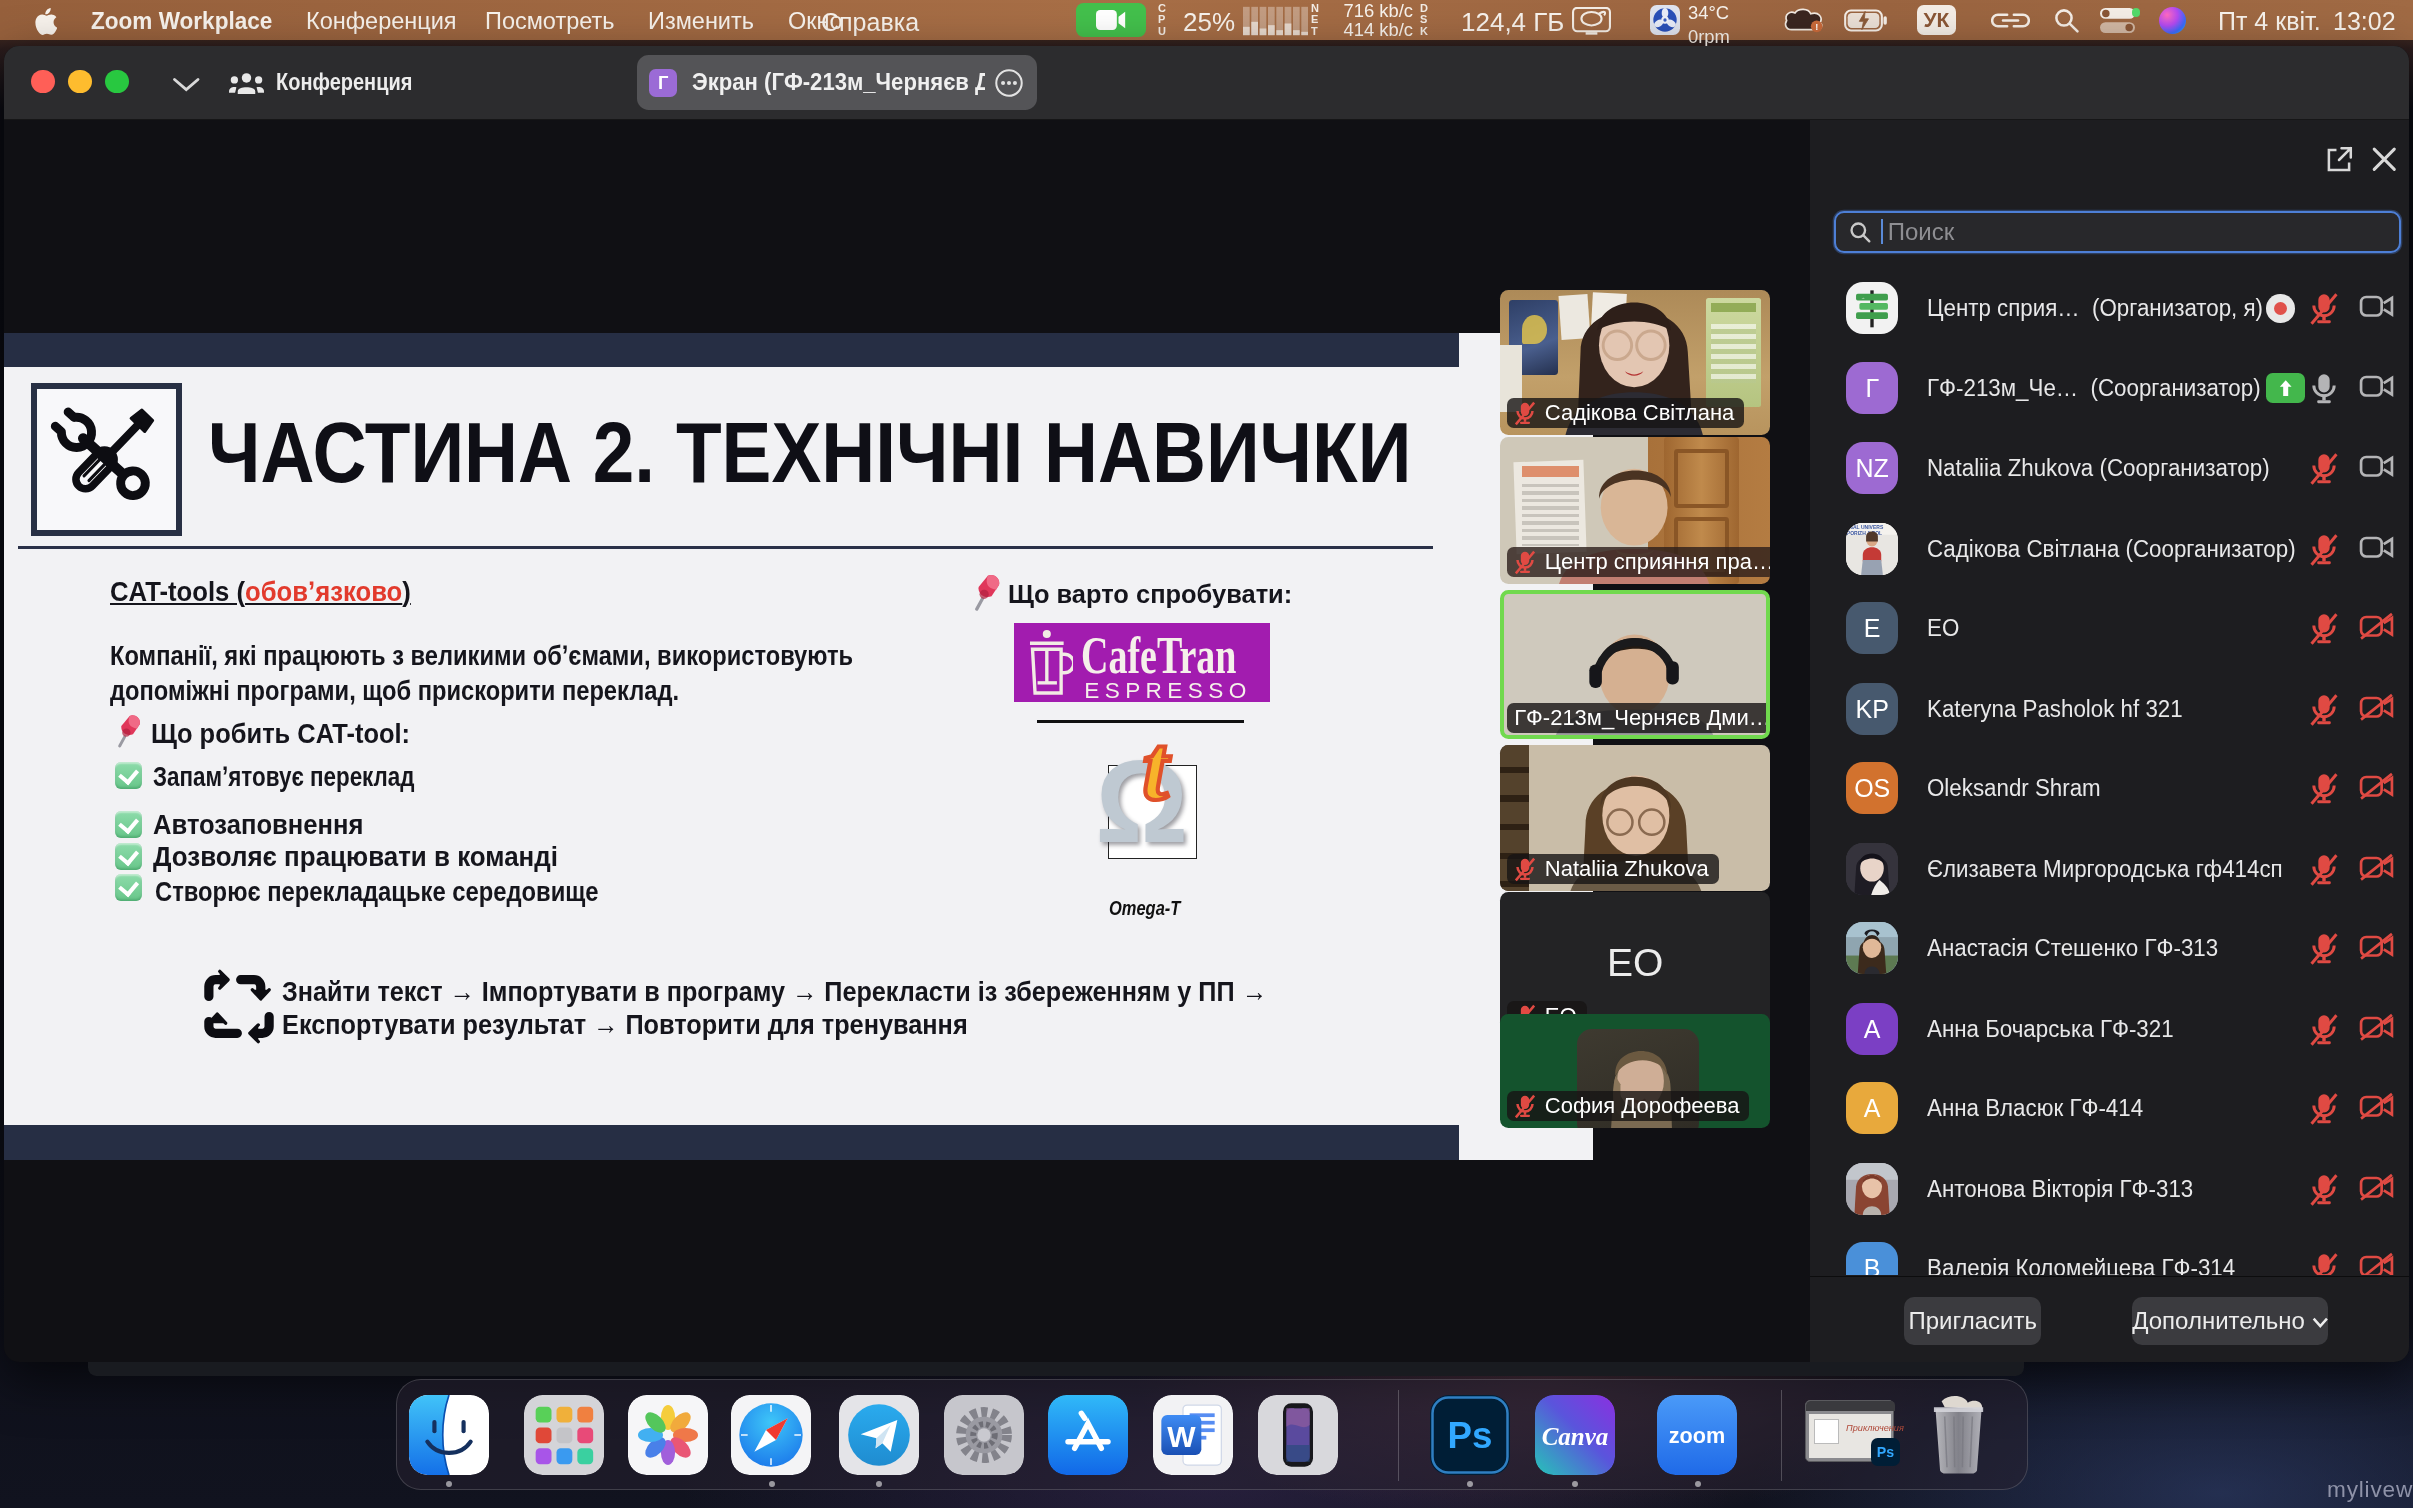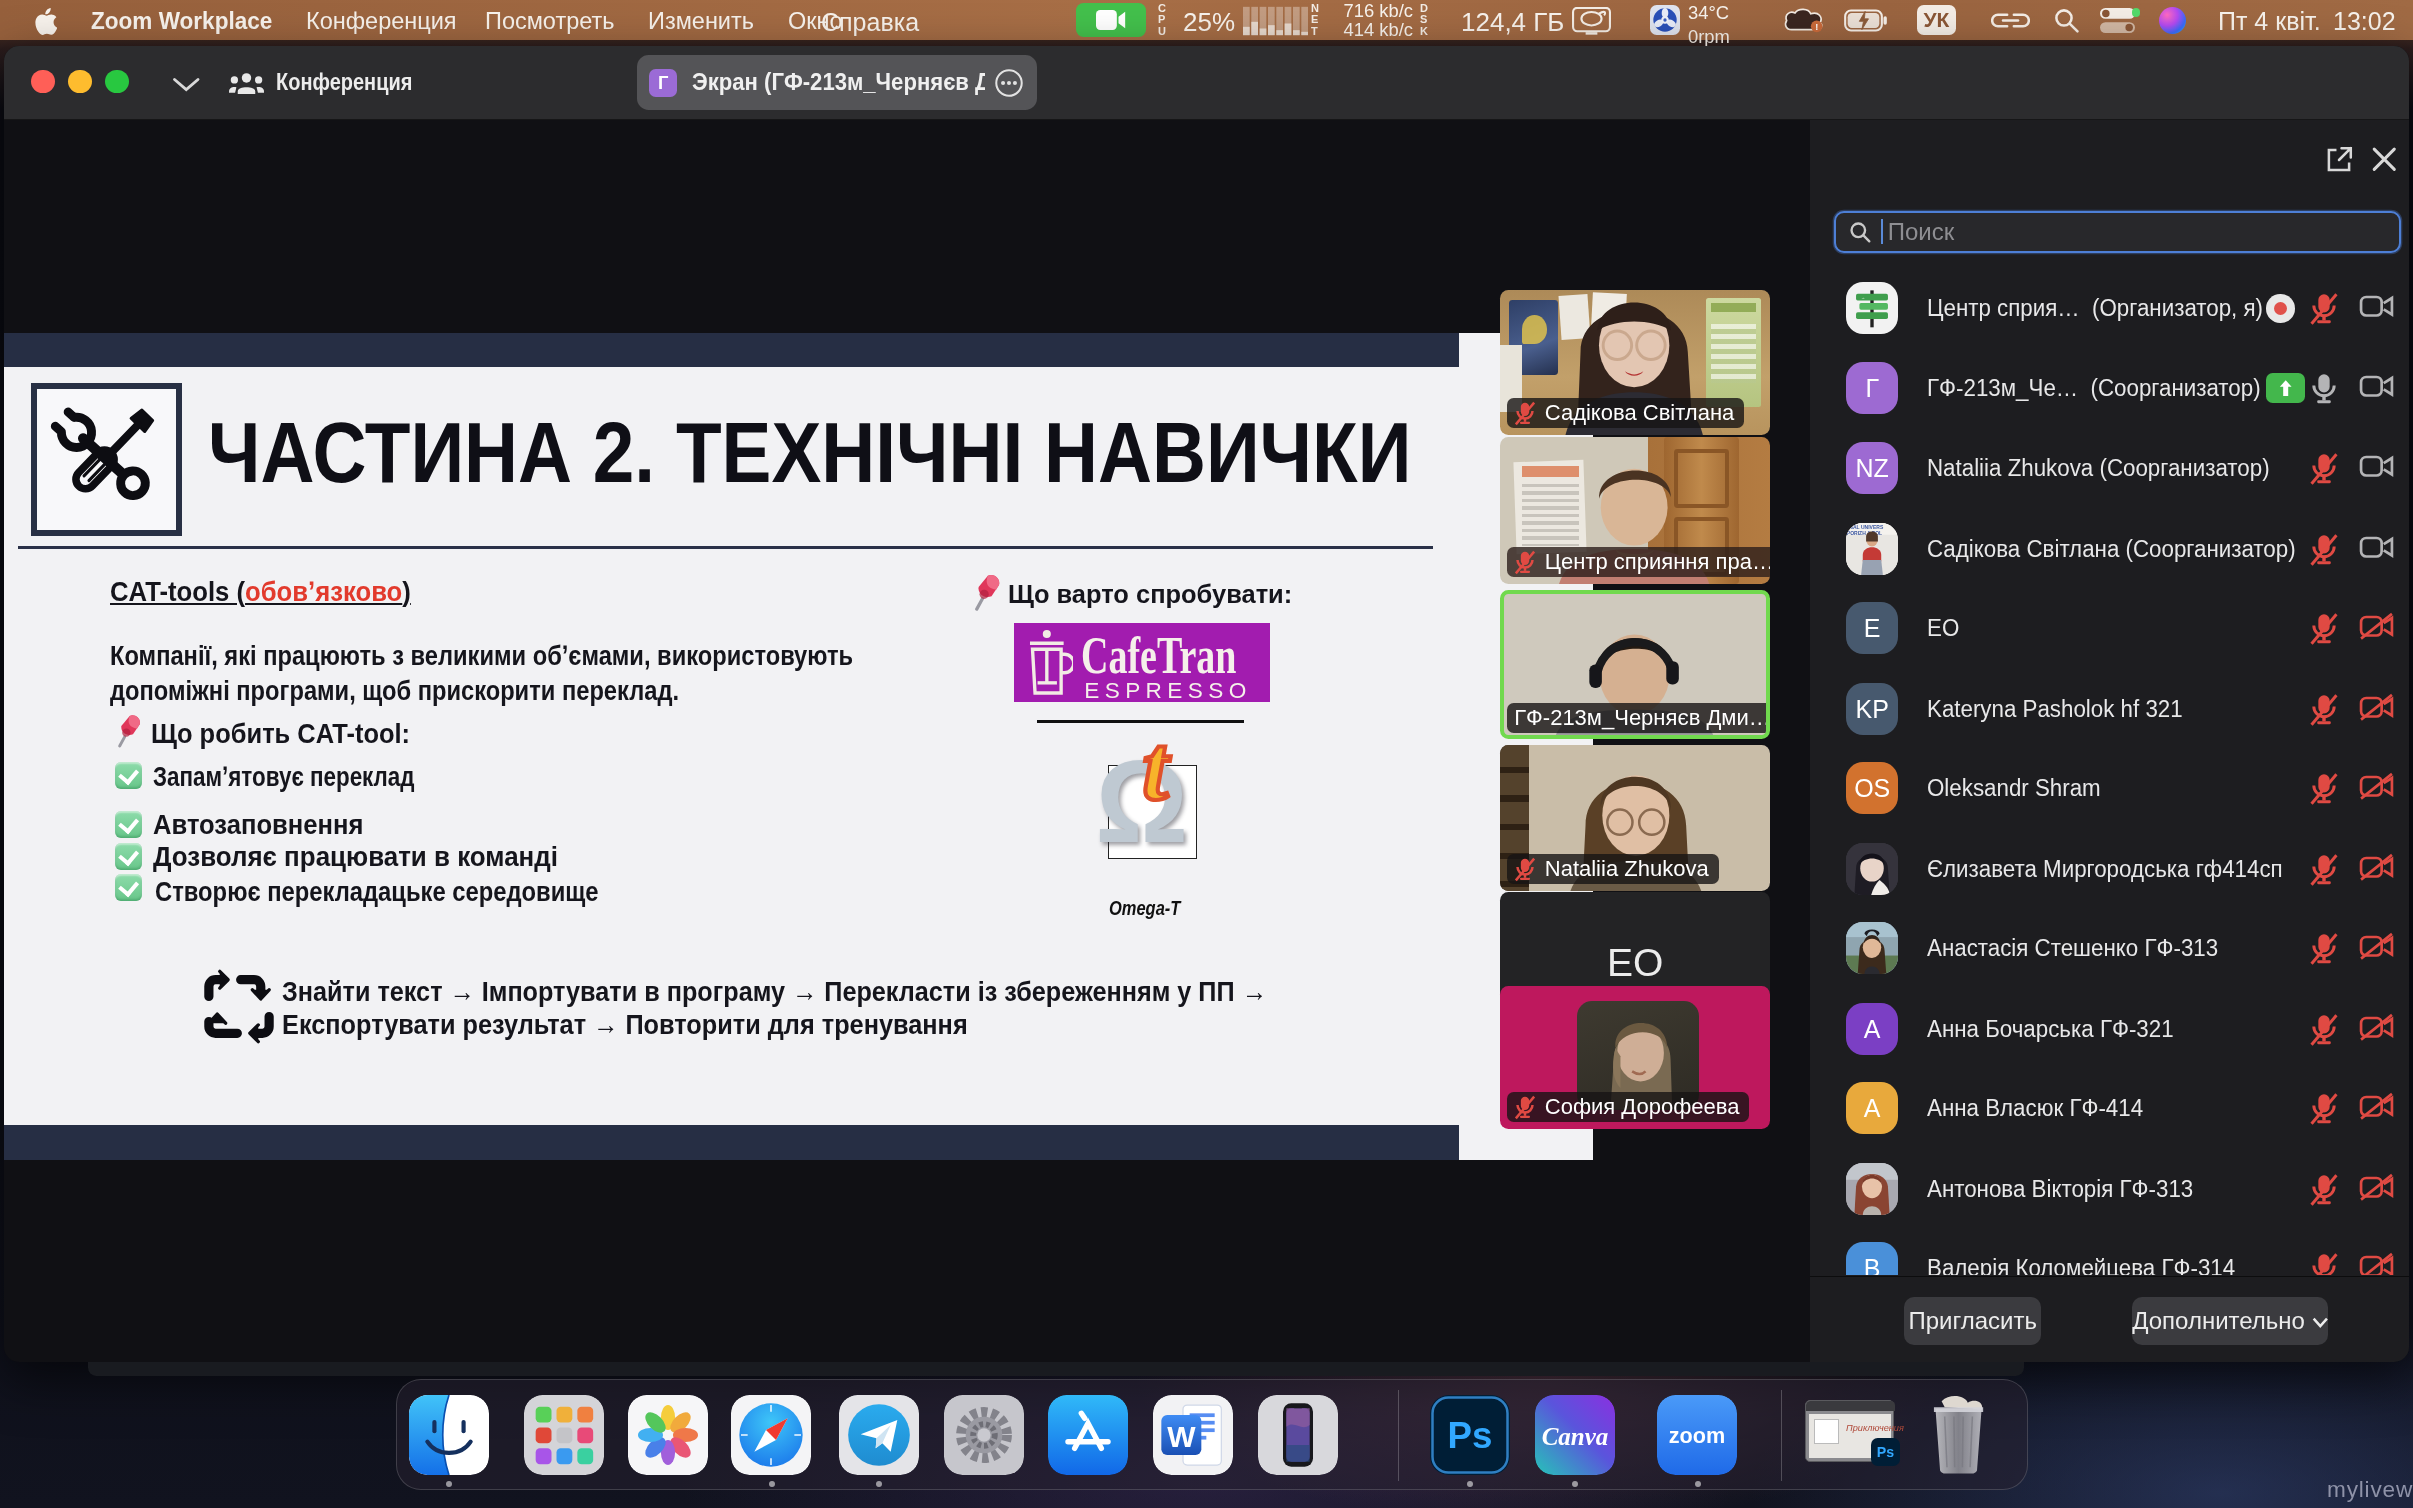--- a/index.html
+++ b/index.html
@@ -335,21 +335,21 @@
   <div class="vlabel"><svg width="22" height="25" viewBox="0 0 26 30">
             <g fill="#e04a43">
               <rect x="8" y="2" width="10" height="16" rx="5"></rect>
               <path d="M4 12 a9 9 0 0 0 18 0" fill="none" stroke="#e04a43" stroke-width="3"></path>
               <rect x="11.5" y="20" width="3" height="5"></rect>
               <rect x="7" y="25" width="12" height="2.5" rx="1"></rect>
             </g>
             <line x1="2" y1="28" x2="24" y2="2" stroke="#e04a43" stroke-width="3"></line>
           </svg>EO</div>
  </div>
- <div class="tile" style="top:940px;height:143px;background:#be185d">
+ <div class="tile" style="top:968px;height:114px;background:#14532d">
   <div class="abs" style="left:77px;top:15px;width:122px;height:109px;border-radius:15px;overflow:hidden;background:linear-gradient(160deg,#3e3a30,#2e2b24)">
     <svg width="122" height="109" viewBox="0 0 146 130">
       <path d="M40 130 L44 70 C44 24 112 24 112 70 L114 130 Z" fill="#7a6a52"></path>
       <ellipse cx="76" cy="62" rx="28" ry="34" fill="#cfae96"></ellipse>
       <path d="M46 56 C42 18 108 14 108 56 C100 30 56 32 46 56 Z" fill="#6b5940"></path>
       <path d="M46 56 C40 80 44 96 52 104 L52 66 Z" fill="#8a765a"></path>
       <path d="M66 84 c6 4 12 4 16 0" fill="none" stroke="#a06a52" stroke-width="3"></path>
     </svg>
   </div>
   <div class="vlabel"><svg width="22" height="25" viewBox="0 0 26 30">

